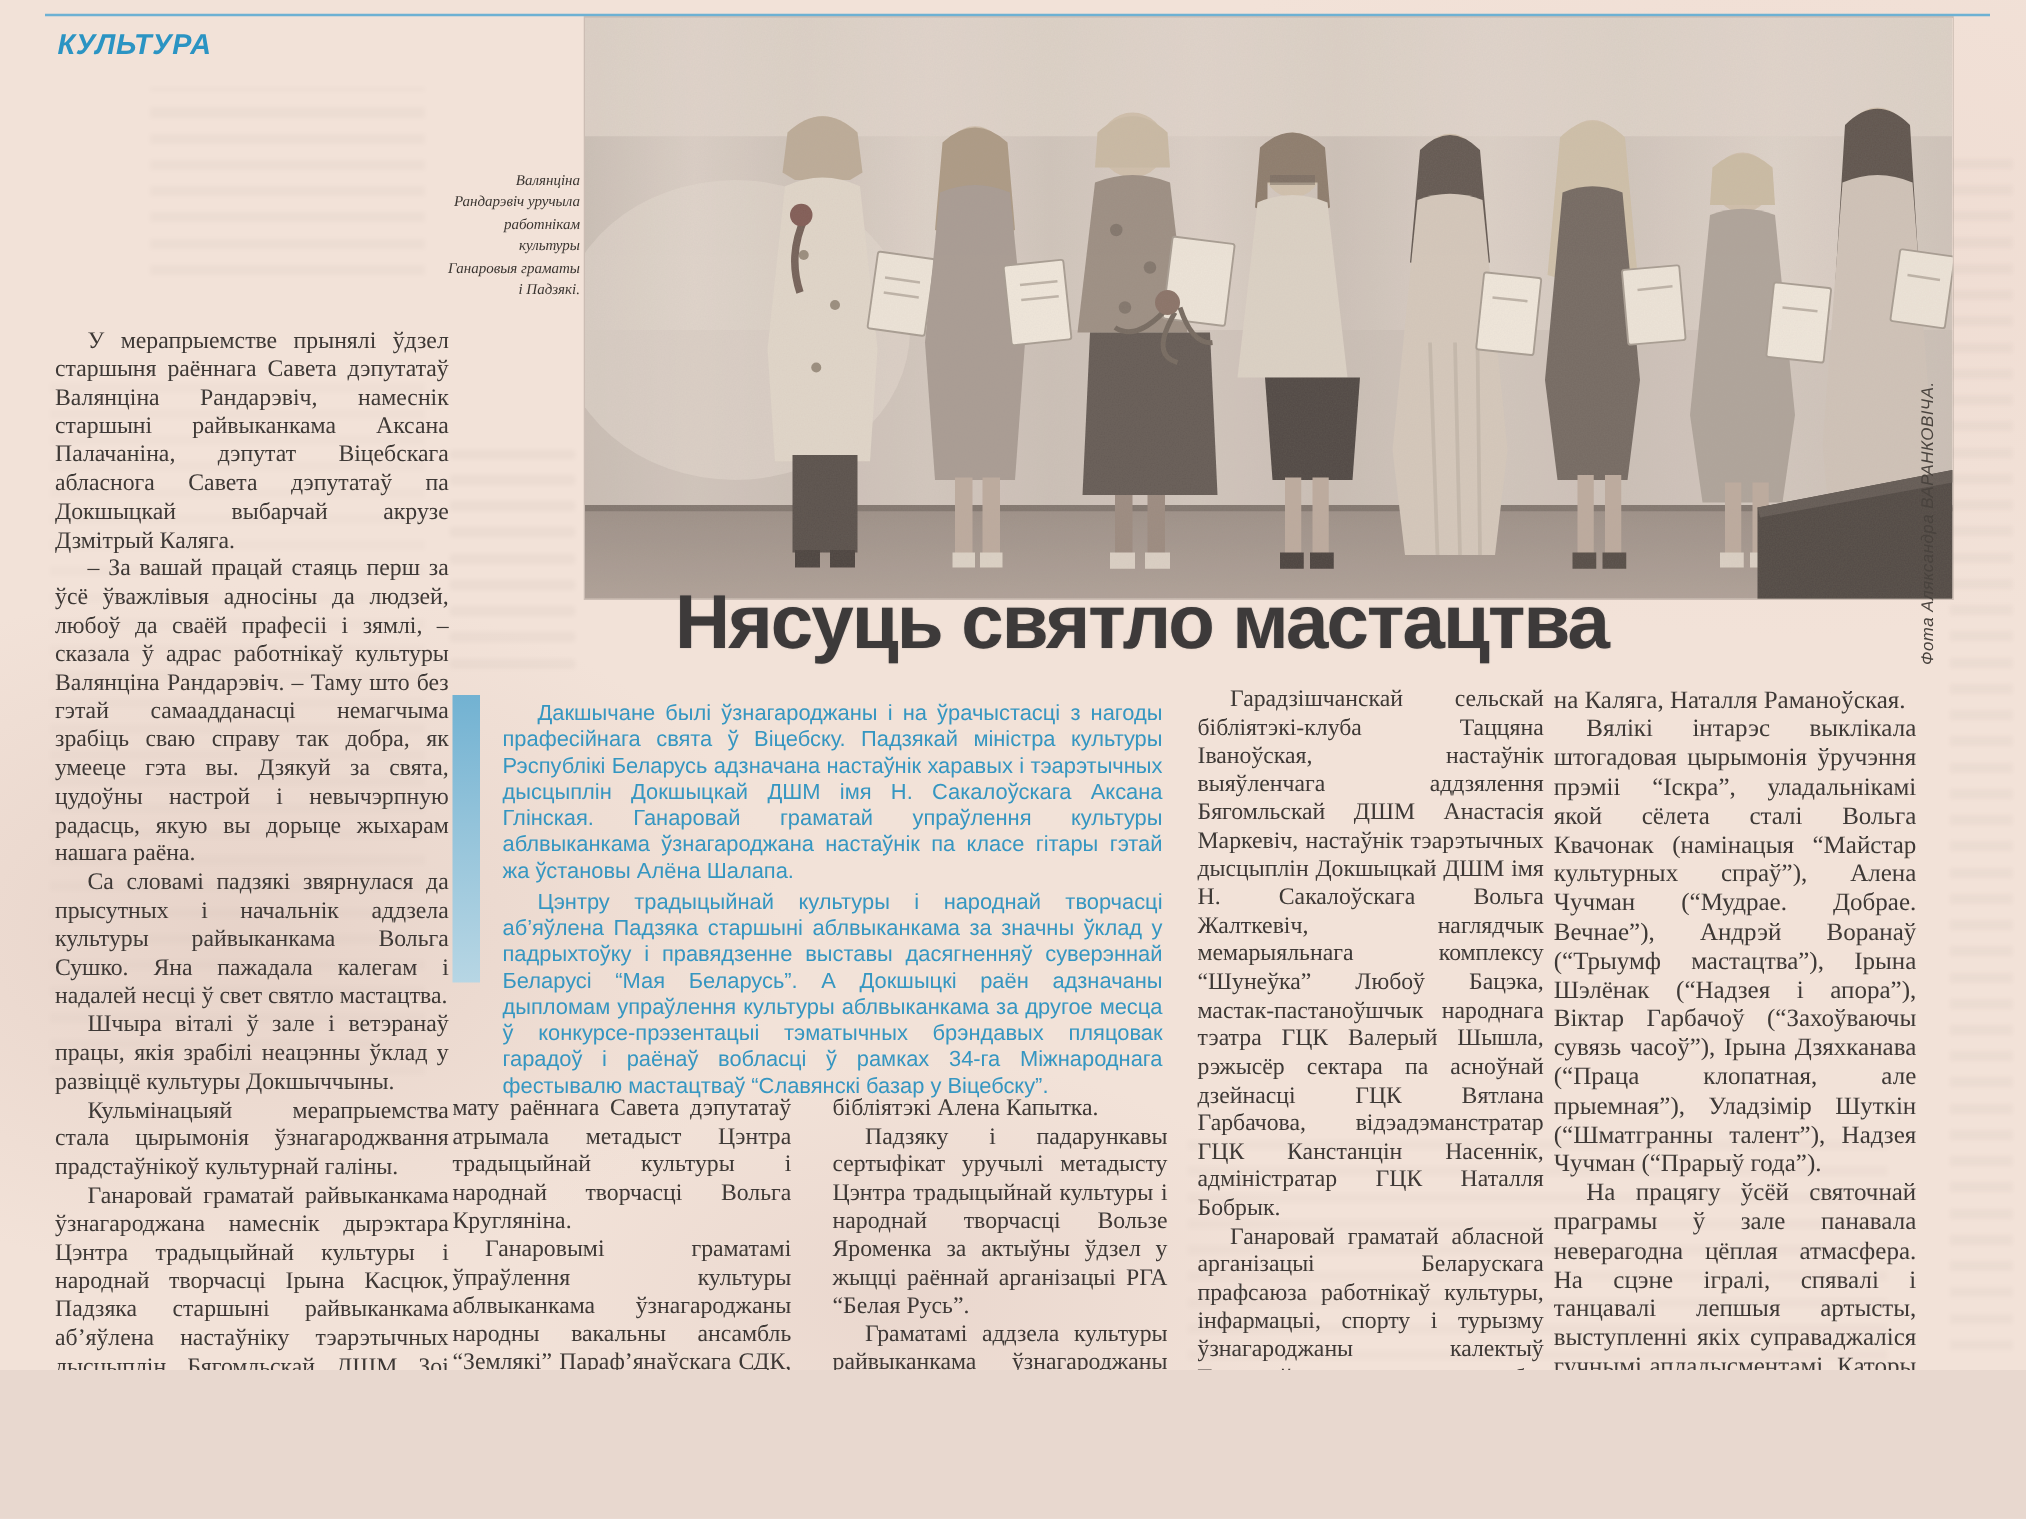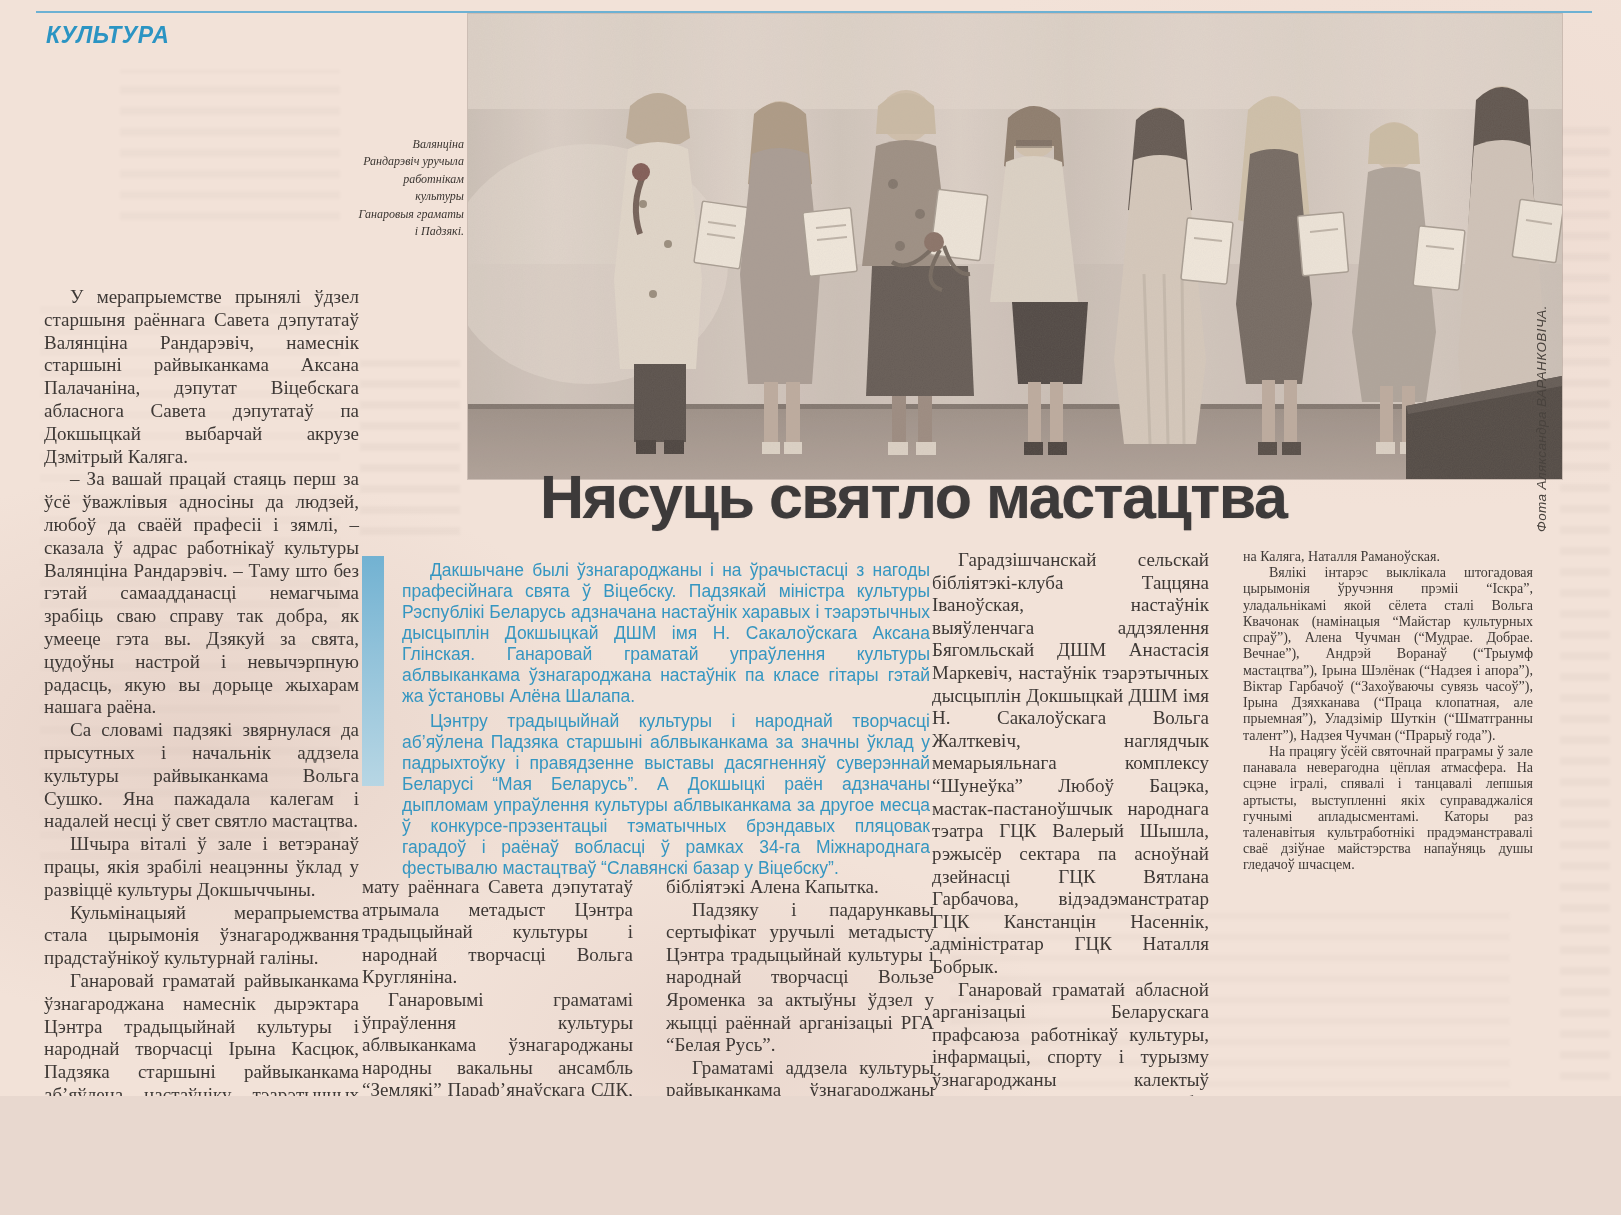--- a/index.html
+++ b/index.html
@@ -25,21 +25,21 @@
   .top-rule{position:absolute;left:36px;top:11px;width:1556px;height:2px;background:#6db1d3;}
   .section-label{position:absolute;left:46px;top:22px;
     font-family:"Liberation Sans", sans-serif;font-style:italic;font-weight:700;
     font-size:23px;color:#2b94c3;letter-spacing:.5px;}
 
   .intro{position:absolute;left:44px;top:56px;width:315px;
     font-weight:700;font-size:21px;line-height:1.2;text-align:justify;color:#38332f;}
   .newscol p{margin:0;text-indent:26px;}
   .newscol{text-align:justify;}
   .cont p:first-child{text-indent:0;}
-  .left-col{position:absolute;left:44px;top:262px;width:315px;font-size:19px;line-height:1.2;margin-top:24px;}
+  .left-col{position:absolute;left:44px;top:262px;width:315px;font-size:19px;line-height:1.2;}
 
   .photo-wrap{position:absolute;left:468px;top:14px;width:1094px;height:465px;
     box-shadow:0 0 0 1px rgba(90,80,70,.25);}
   .photo-wrap svg{display:block;}
   .photo-tint{position:absolute;inset:0;background:rgba(240,218,205,.16);pointer-events:none;}
 
   .caption{position:absolute;left:358px;top:136px;width:106px;
     font-style:italic;font-size:12px;line-height:1.45;text-align:right;color:#3a3531;}
 
   .photo-credit{position:absolute;left:1534px;top:532px;transform:rotate(-90deg);
@@ -54,22 +54,22 @@
   .lead-bar{position:absolute;left:362px;top:556px;width:22px;height:230px;
     background:linear-gradient(180deg,#72b2d2 0%,#93c3da 45%,#b7d6e4 100%);}
   .lead{position:absolute;left:398px;top:556px;width:536px;
     font-family:"Liberation Sans", sans-serif;font-size:17.5px;line-height:1.2;
     color:#3596c1;text-align:justify;}
   .lead p{margin:4px;text-indent:28px;}
 
   .body-col{font-size:19px;line-height:1.19;}
   .col1{position:absolute;left:362px;top:876px;width:271px;}
   .col2{position:absolute;left:666px;top:876px;width:268px;}
-  .col3{position:absolute;left:932px;top:549px;width:277px;}
-  .col4{position:absolute;left:1243px;top:549px;width:290px;font-size:14px;line-height:1.16;}
+  .col3{position:absolute;left:958px;top:549px;width:277px;}
+  .col4{position:absolute;left:1243px;top:549px;width:290px;font-size:20px;line-height:1.16;}
 
   .footer-bar{position:absolute;left:950px;top:1156px;width:584px;height:34px;
     background:linear-gradient(90deg,#b4d6e3 0%,#8cc4da 35%,#7cbbd6 100%);
     display:flex;align-items:center;justify-content:flex-end;padding-right:10px;box-sizing:border-box;margin-top:23px;}
   .footer-credit{font-weight:700;font-size:21px;color:#3e3935;}
 </style>
 </head>
 <body>
 
 <div class="page">

